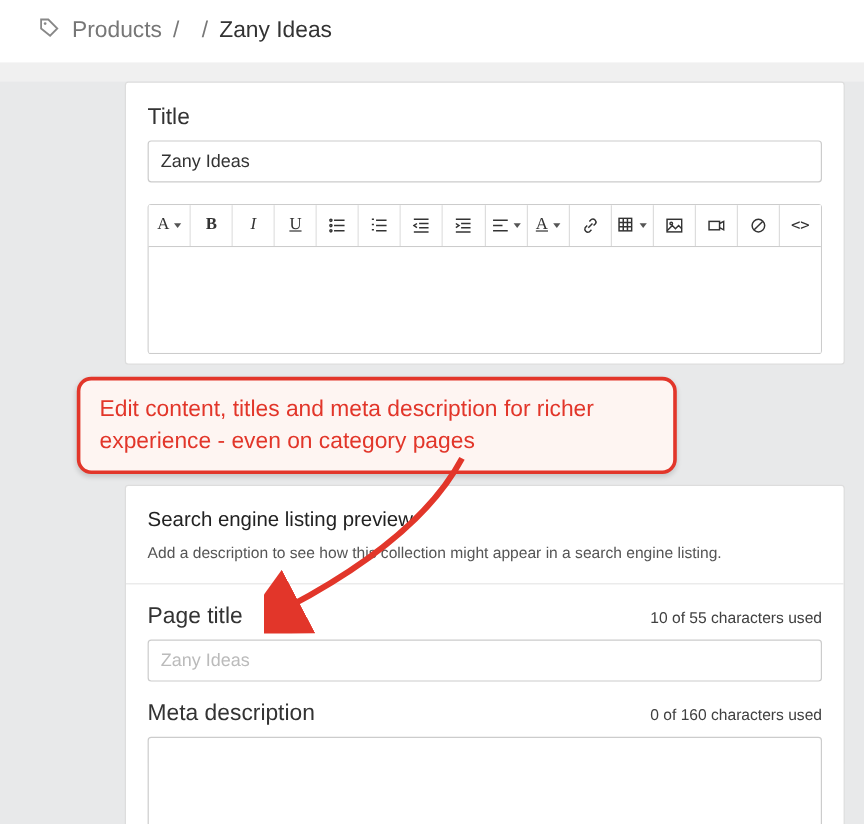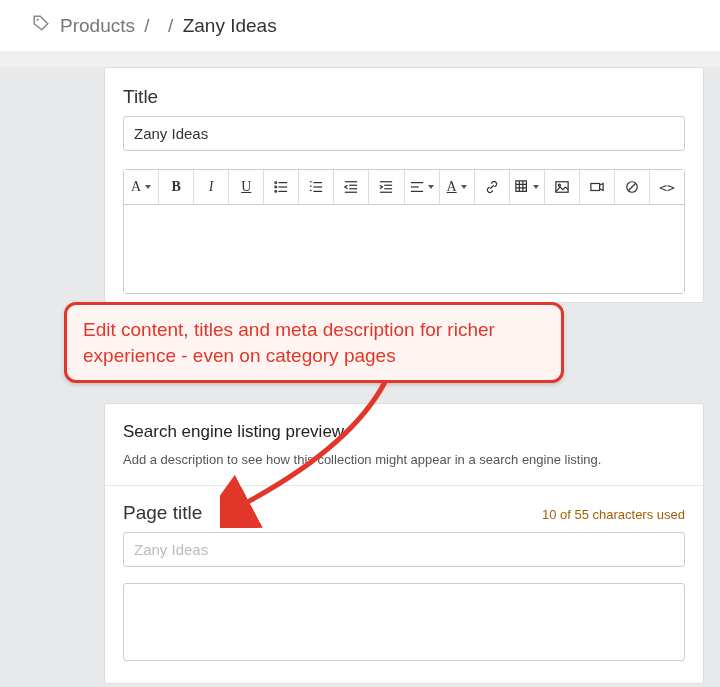--- a/index.html
+++ b/index.html
@@ -118,38 +118,38 @@
     margin: 0 -18px 16px -18px;
   }
   .lbl-row {
     display: flex;
     justify-content: space-between;
     align-items: baseline;
     margin-bottom: 8px;
   }
   .chars {
     font-size: 13px;
-    color: #a16207;
+    color: #404040;
     margin-left: 36px;
   }
   .meta-textarea {
     width: 100%;
     border: 1px solid #ccc;
     border-radius: 3px;
     padding: 8px 10px;
     font-size: 14px;
     height: 78px;
     resize: none;
   }
 
   
   .callout {
     position: absolute;
     left: 64px;
-    top: 302px;
+    top: 314px;
     width: 500px;
     background: #fef5f2;
     border: 3px solid #e2362a;
     border-radius: 12px;
     padding: 12px 16px;
     font-size: 19px;
     line-height: 1.35;
     color: #e2362a;
     box-shadow: 0 2px 4px rgba(0,0,0,0.15);
   }
@@ -291,20 +291,24 @@
 
   <div class="card2">
     <div class="sec-title">Search engine listing preview</div>
     <div class="sec-sub">Add a description to see how this collection might appear in a search engine listing.</div>
     <hr class="divider">
     <div class="lbl-row">
       <span class="field-label" style="margin-bottom:0">Page title</span>
       <span class="chars">10 of 55 characters used</span>
     </div>
     <input class="text-input" type="text" style="margin-bottom: 16px;" placeholder="Zany Ideas">
+    <div class="lbl-row">
+      <span class="field-label" style="margin-bottom:0">Meta description</span>
+      <span class="chars">0 of 160 characters used</span>
+    </div>
     <textarea class="meta-textarea" style=""></textarea>
   </div>
 </div>
 
 <div class="callout">Edit content, titles and meta description for richer experience - even on category pages</div>
 <svg class="arrow" width="200" height="150">
   <defs>
     <marker id="ah" markerWidth="12" markerHeight="12" refX="2" refY="6" orient="auto">
       <path d="M0,0 L12,6 L0,12 Z" fill="#e2362a"></path>
     </marker>

